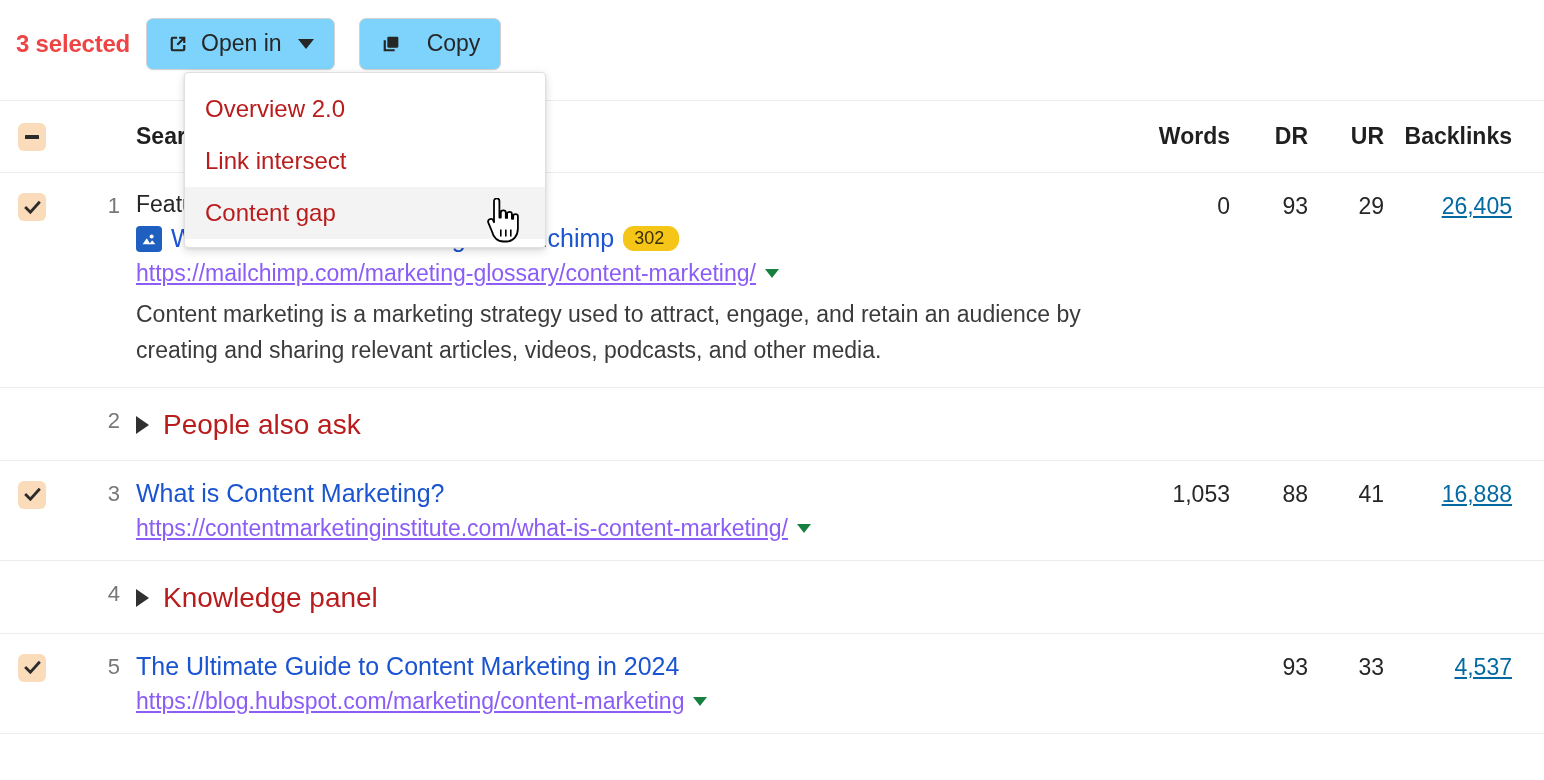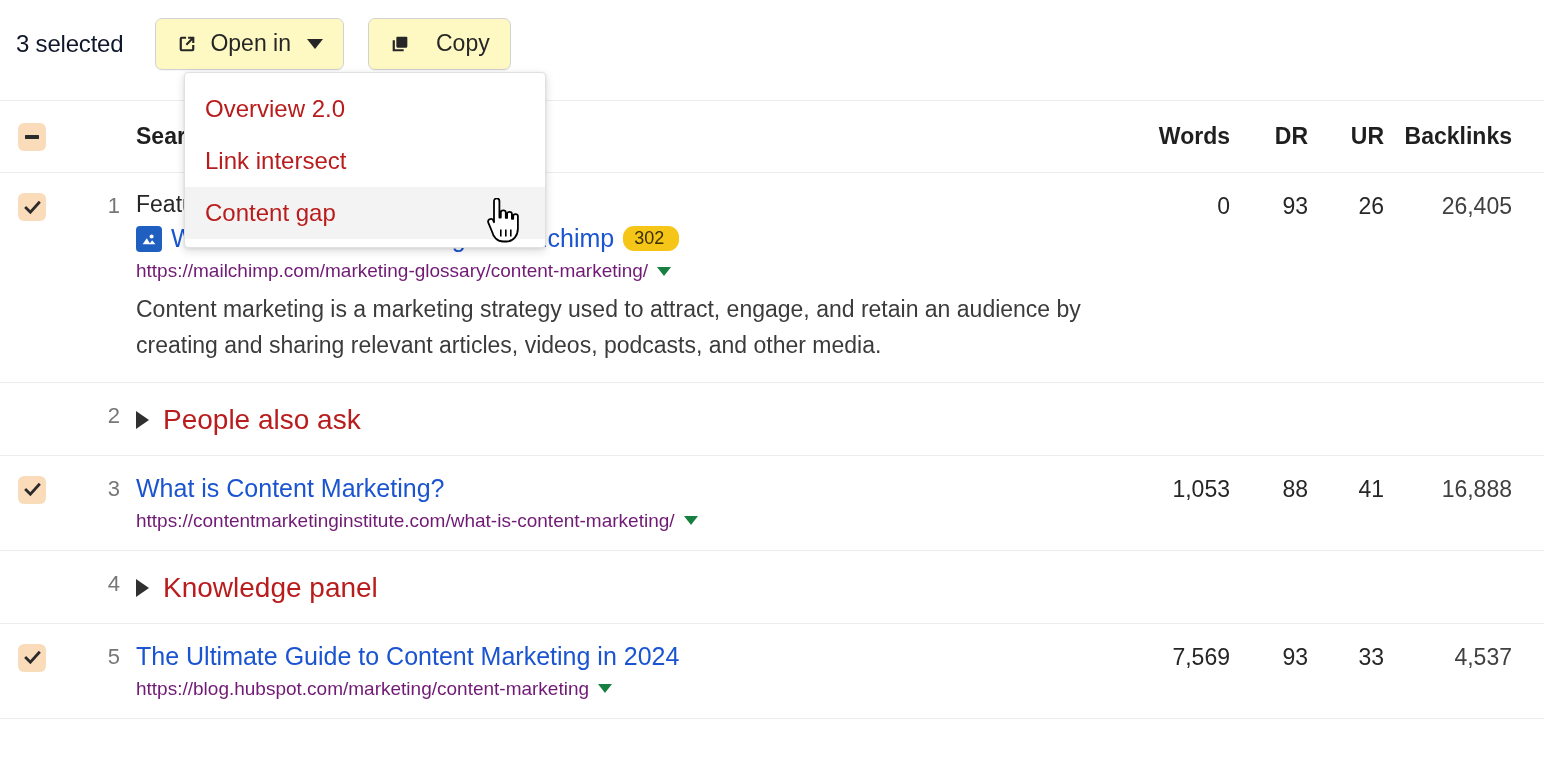--- a/index.html
+++ b/index.html
@@ -23,33 +23,33 @@
     position: absolute;
     left: 0; top: 0;
     width: 1544px;
     height: 88px;
     display: flex;
     align-items: center;
     padding-left: 16px;
   }
   .selected-count {
     font-size: 24px;
-    font-weight: normal;
-    color: #0f172a;
+    font-weight: bold;
+    color: #ef4444;
     letter-spacing: -0.2px;
-    margin-right: 32px;
+    margin-right: 16px;
     white-space: nowrap;
   }
   .tb-btn {
     height: 52px;
     display: inline-flex;
     align-items: center;
     gap: 12px;
     padding: 0 20px;
-    background: #fef9c3;
+    background: #7dd3fc;
     border: 1px solid #d2d2d2;
     border-radius: 7px;
     font-size: 23px;
     color: #262626;
     cursor: pointer;
     box-shadow: 0 1px 1px rgba(0,0,0,0.04);
     white-space: nowrap;
   }
   .tb-btn + .tb-btn { margin-left: 24px; gap: 25px; }
   .tb-btn .label { line-height: 1; position: relative; top: -1px;}
@@ -160,21 +160,21 @@
   .col-ur    { width: 76px;  min-width: 76px; }
   .col-bl    { width: 160px; min-width: 160px; padding-right: 32px; }
   .row.header .col-words,
   .row.header .col-dr,
   .row.header .col-ur,
   .row.header .col-bl {
     font-weight: bold;
     color: #1f1f1f;
     padding-top: 0;
   }
-  .bl-link { color: #404040; cursor: pointer; }
+  .bl-link { color: #0369a1; cursor: pointer; text-decoration: underline; }
 
   
   .cb {
     width: 28px; height: 28px;
     border-radius: 6px;
     background: #fadcba;
     display: flex;
     align-items: center;
     justify-content: center;
     cursor: pointer;
@@ -218,24 +218,25 @@
     line-height: 1;
     font-weight: normal;
   }
   .res-url-line {
     display: flex;
     align-items: center;
     gap: 9px;
     margin-top: 7px;
   }
   .res-url {
-    font-size: 19px;
-    color: #701a75;
-    cursor: pointer;
-    white-space: nowrap;
+    font-size: 23px;
+    color: #8b5cf6;
+    cursor: pointer;
+    white-space: nowrap;
+    text-decoration: underline;
   }
   .url-caret {
     width: 0; height: 0;
     border-left: 7px solid transparent;
     border-right: 7px solid transparent;
     border-top: 9px solid #178040;
     cursor: pointer;
   }
   .res-desc {
     font-size: 23px;
@@ -333,21 +334,21 @@
           <span class="badge">302</span>
         </div>
         <div class="res-url-line">
           <span class="res-url">https://mailchimp.com/marketing-glossary/content-marketing/</span>
           <span class="url-caret"></span>
         </div>
         <div class="res-desc">Content marketing is a marketing strategy used to attract, engage, and retain an audience by creating and sharing relevant articles, videos, podcasts, and other media.</div>
       </div>
       <div class="col-words">0</div>
       <div class="col-dr">93</div>
-      <div class="col-ur">26</div>
+      <div class="col-ur">29</div>
       <div class="col-bl">
         <span class="bl-link">26,405</span>
       </div>
     </div>
 
     <div class="row feature-row">
       <div class="col-check"></div>
       <div class="col-num">2</div>
       <div class="col-main">
         <div class="feature-line">
@@ -413,21 +414,20 @@
       <div class="col-num">5</div>
       <div class="col-main">
         <div class="res-title-line">
           <span class="res-title">The Ultimate Guide to Content Marketing in 2024</span>
         </div>
         <div class="res-url-line">
           <span class="res-url">https://blog.hubspot.com/marketing/content-marketing</span>
           <span class="url-caret"></span>
         </div>
       </div>
-      <div class="col-words">7,569</div>
       <div class="col-dr">93</div>
       <div class="col-ur">33</div>
       <div class="col-bl">
         <span class="bl-link">4,537</span>
       </div>
     </div>
 
   </div>
 
   <div class="dropdown">

